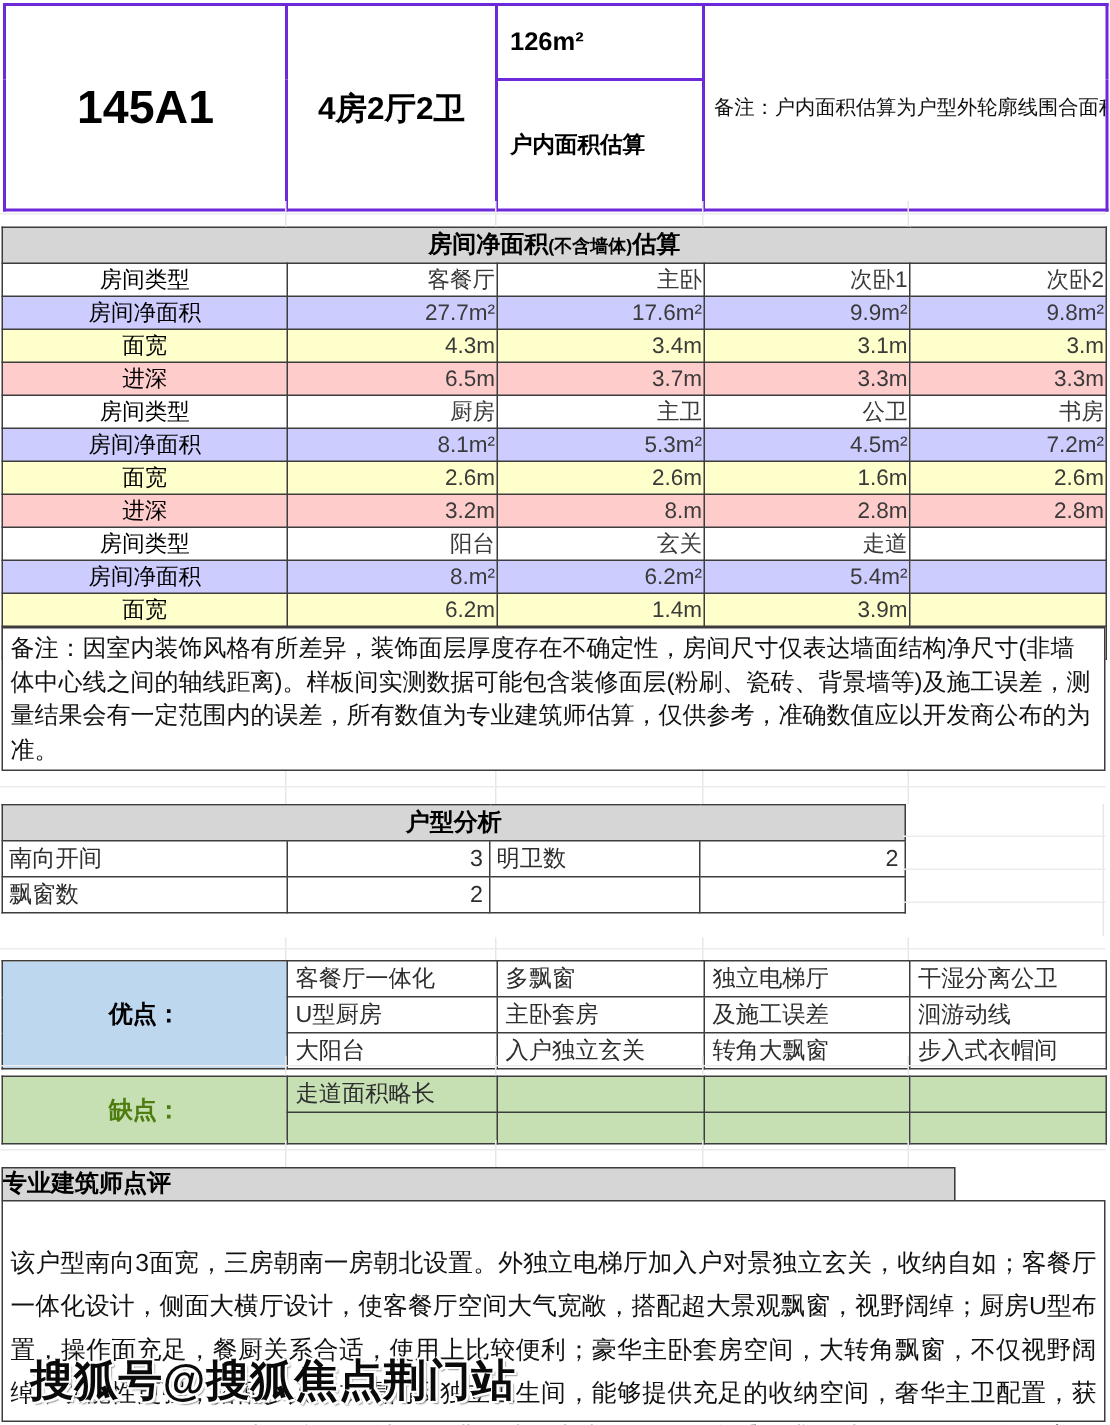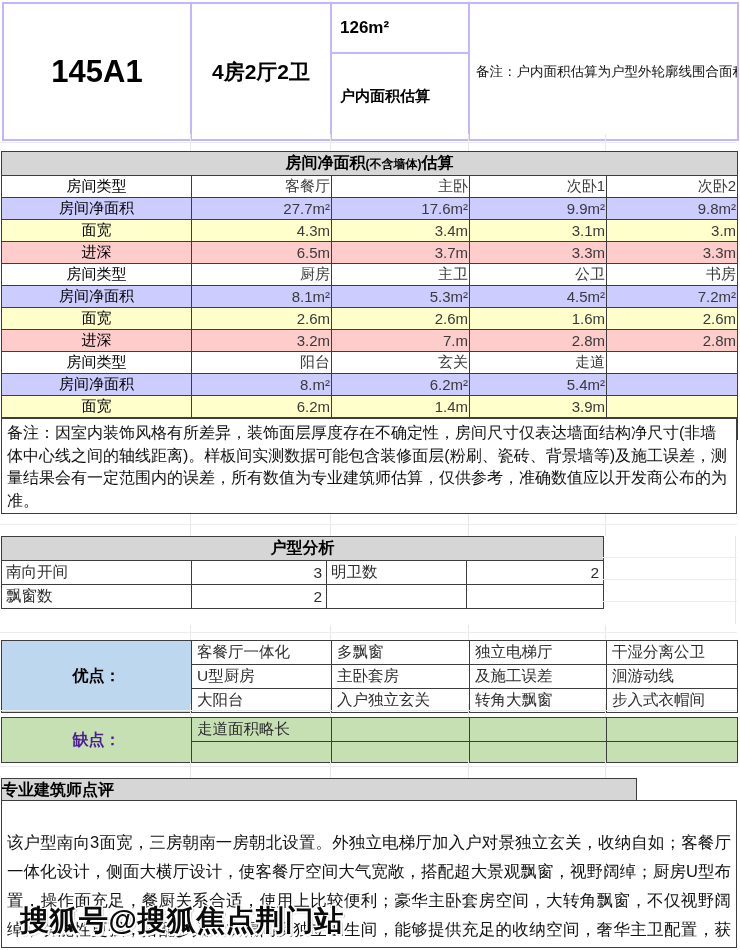--- a/index.html
+++ b/index.html
@@ -6,21 +6,21 @@
   #page{
     position:relative;width:740px;height:950px;background:#ffffff;
     font-family:"Liberation Sans","DejaVu Sans",sans-serif;
     color:#222;overflow:hidden;
   }
   table.t{border-collapse:collapse;table-layout:fixed;position:absolute;}
   table.t td{border:1.5px solid #3d3d3d;overflow:hidden;white-space:nowrap;}
 
   
   table.top{left:2px;top:2px;width:735px;}
-  table.top td{border:2px solid #c4b5fd;vertical-align:middle;}
+  table.top td{border:2px solid #6d28d9;vertical-align:middle;}
   td.big{font-size:31px;font-weight:bold;text-align:center;color:#000;}
   td.mid{font-size:21px;font-weight:bold;text-align:center;color:#000;}
   td.area{font-size:17px;font-weight:bold;padding-left:8px;color:#000;height:46px;}
   td.arealabel{font-size:15px;font-weight:bold;padding-left:8px;color:#000;height:83px;}
   td.topnote{font-size:13.5px;line-height:19px;padding:4px 6px 4px 6px;
     white-space:normal;vertical-align:top;color:#111;}
 
   
   table.main{left:1px;top:151px;width:736px;padding-left:44px;}
   table.main tr{height:20.4px;}
@@ -44,21 +44,21 @@
   td.albl{font-size:15.5px;color:#2e2e2e;padding-left:4px;background:#fff;}
   td.aval{font-size:15.5px;color:#2e2e2e;padding-right:4px;text-align:right;background:#fff;}
   td.ghost{border:none;background:transparent;}
 
   
   table.pros{left:1px;top:640px;width:736px;}
   table.pros tr{height:21px;}
   table.cons{left:1px;top:717px;width:736px;}
   table.cons tr{height:21px;}
   td.plabel{background:#bdd7ee;font-weight:bold;font-size:16px;text-align:center;color:#000;}
-  td.clabel{background:#c6e0b4;font-weight:bold;font-size:16px;text-align:center;color:#4c1d95;}
+  td.clabel{background:#c6e0b4;font-weight:bold;font-size:16px;text-align:center;color:#4d7c0f;}
   td.pitem{font-size:15.5px;color:#2e2e2e;padding-left:5px;background:#fff;}
   td.citem{font-size:15.5px;color:#2e2e2e;padding-left:5px;background:#c6e0b4;}
 
   
   #review-title{position:absolute;left:1px;top:778px;width:636px;height:23px;
     background:#d6d6d6;border:1.5px solid #3d3d3d;box-sizing:border-box;
     font-weight:bold;font-size:16px;line-height:21px;color:#000;}
   #review-box{left:1px;top:800px;width:736px;height:148px;}
   #review-box p{margin:0;padding:27px 5px 0 5px;font-size:16.5px;line-height:29px;
     color:#111;text-align:justify;}
@@ -158,21 +158,21 @@
     <tr class="r-width">
       <td class="lbl">面宽</td>
       <td class="val">2.6m</td>
       <td class="val">2.6m</td>
       <td class="val">1.6m</td>
       <td class="val">2.6m</td>
     </tr>
     <tr class="r-depth">
       <td class="lbl">进深</td>
       <td class="val">3.2m</td>
-      <td class="val">7.m</td>
+      <td class="val">8.m</td>
       <td class="val">2.8m</td>
       <td class="val">2.8m</td>
     </tr>
 
     <tr class="r-type">
       <td class="lbl">房间类型</td>
       <td class="val">阳台</td>
       <td class="val">玄关</td>
       <td class="val">走道</td>
       <td class="val"></td>

